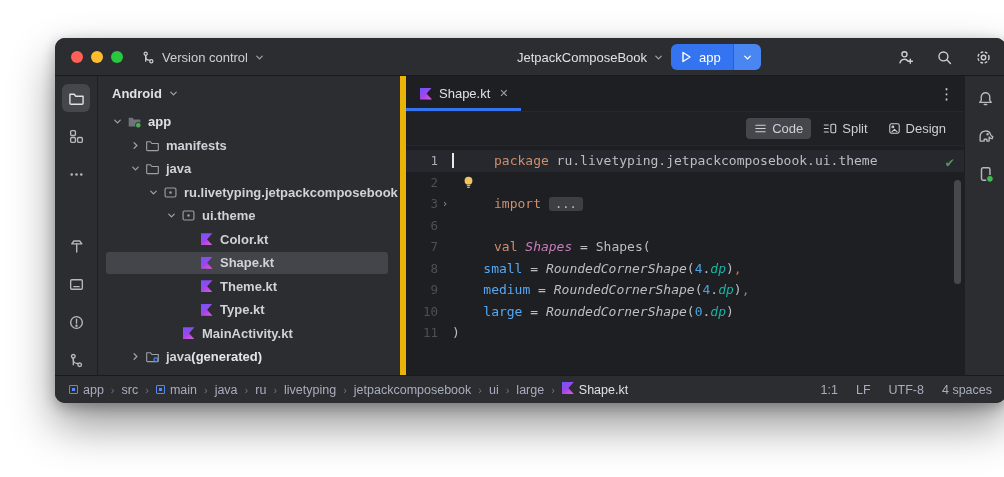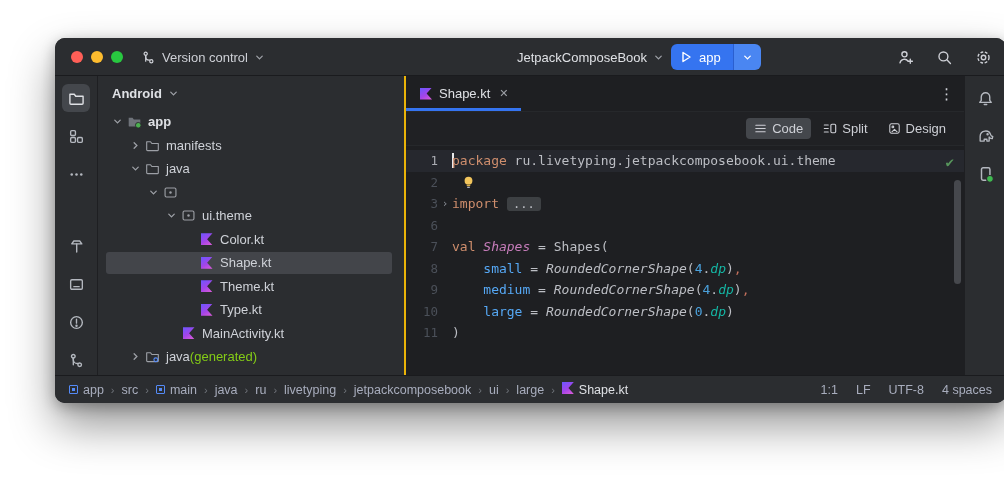--- a/index.html
+++ b/index.html
@@ -25,30 +25,30 @@
   .icon-btn { display:flex; align-items:center; justify-content:center; }
   
   .main { flex:1 1 auto; display:flex; min-height:0; }
   .stripe { background:#2B2D30; display:flex; flex-direction:column; align-items:center; padding-top:8px; gap:10px; flex:0 0 auto; }
   .stripe.left { width:43px; border-right:1px solid #1E1F22; }
   .stripe.right { width:42px; border-left:1px solid #1E1F22; }
   .stripe .sicon { width:28px; height:28px; display:flex; align-items:center; justify-content:center; border-radius:6px; }
   .stripe .sicon.active { background:#44474C; }
   .stripe .gap { height:24px; }
   
-  .ppanel { width:308px; background:#2B2D30; border-right:2px solid #eab308; flex:0 0 auto; overflow:hidden; display:flex; flex-direction:column; }
+  .ppanel { width:308px; background:#2B2D30; border-right:6px solid #eab308; flex:0 0 auto; overflow:hidden; display:flex; flex-direction:column; }
   .phead { height:34px; display:flex; align-items:center; gap:6px; padding-left:14px; color:#DFE1E5; font-weight:bold; font-size:13px; flex:0 0 auto; }
   .tree { position:relative; flex:1 1 auto; overflow:hidden; }
   .trow { height:23.5px; display:flex; align-items:center; font-size:13px; color:#CFD2D8; position:relative; white-space:nowrap; }
   .trow .sel { position:absolute; left:8px; right:12px; top:0.5px; bottom:0.5px; background:#43454A; border-radius:3px; }
-  .trow > * { position:relative; }
+  .trow > * { position:relative;font-weight:bold; }
   .trow .chev { width:18px; display:flex; justify-content:center; flex:0 0 auto; }
   .trow .ticon { width:17px; margin-right:5px; display:flex; justify-content:center; flex:0 0 auto; }
   .trow .lbl.bold { font-weight:bold; color:#DFE1E5; }
-  .trow .sfx { color:#84cc16; }
+  .trow .sfx { color:#e5e5e5; }
   .kicon { width:12px; height:12px; display:inline-block;
     background:linear-gradient(150deg,#6B57FF 0%,#A444E8 55%,#E05FD5 100%);
     clip-path:polygon(0 0,100% 0,55% 50%,100% 100%,0 100%); }
   .micon { width:9px; height:9px; display:inline-block; border:1.5px solid #548AF7; border-radius:1px; position:relative; }
   .micon::after{ content:""; position:absolute; left:2px; top:2px; width:3px; height:3px; background:#548AF7; }
   
   .edcol { flex:1 1 auto; display:flex; flex-direction:column; background:#1E1F22; min-width:0; }
   .tabbar { height:36px; display:flex; align-items:stretch; border-bottom:1px solid #26282B; flex:0 0 auto; position:relative; }
   .tab { display:flex; align-items:center; gap:7px; padding:0 12px 0 14px; color:#DFE1E5; font-size:13px; position:relative; }
   .tab.active::after { content:""; position:absolute; left:0; right:0; bottom:0; height:3px; background:#3574F0; }
@@ -62,21 +62,21 @@
   
   .codearea { flex:1 1 auto; position:relative; font-family:"DejaVu Sans Mono", monospace; font-size:13px; overflow:hidden; padding-top:4px; }
   .cline { height:21.5px; display:flex; align-items:center; white-space:pre; }
   .cline.current { background:#26282E; }
   .gutter { width:46px; flex:0 0 auto; display:flex; align-items:center; color:#4B5059; font-size:12.5px; }
   .gutter .lnum { width:32px; text-align:right; }
   .gutter .farr { width:14px; text-align:center; color:#8C9199; font-size:11px; }
   .cline.current .lnum { color:#A9ABB2; }
   .ccontent { display:flex; align-items:center; }
   .caret { display:inline-block; width:1.5px; height:15px; background:#E8E9EB; margin-right:-1.5px; }
-  .tk-kw{ color:#CF8E6D; } .tk-pl{ color:#BCBEC4; }
+  .tk-kw{ color:#CF8E6D;padding-left:42px; } .tk-pl{ color:#BCBEC4; }
   .tk-prop{ color:#C77DBB; font-style:italic; }
   .tk-arg{ color:#56A8F5;text-align:center; }
   .tk-fn{ color:#BCBEC4; font-style:italic; }
   .tk-num{ color:#4BA1DC; } .tk-ext{ color:#14b8a6; font-style:italic; }
   .tk-comma{ color:#C4705C; }
   .tk-fold{ background:#3D4043; color:#BCBEC4; border-radius:3px; padding:0 6px; margin-left:8px; font-size:12px; }
   .inspect { position:absolute; top:8px; right:10px; color:#57965C; font-size:14px; font-weight:bold; }
   .vscroll { position:absolute; right:3px; top:34px; width:7px; height:104px; background:#46484D; border-radius:4px; }
   .bulb { margin-left:10px; display:flex; }
   
@@ -274,20 +274,21 @@
               <svg width="11" height="11" viewBox="0 0 12 12" fill="none" stroke="#9DA0A6" stroke-width="1.4" stroke-linecap="round">
                 <path d="M3 4.5 L6 7.5 L9 4.5"></path>
               </svg>
             </span>
             <span class="ticon">
               <svg width="15" height="15" viewBox="0 0 16 16" fill="none" stroke="#9DA0A6" stroke-width="1.2">
                 <rect x="2.2" y="3.2" width="11.6" height="9.6" rx="1.5"></rect>
                 <circle cx="8" cy="8" r="1.3" fill="#9DA0A6" stroke="none"></circle>
               </svg>
             </span>
+            <span class="lbl">ru.livetyping.jetpackcomposebook</span>
           </div>
           <div class="trow">
             <span style="width:64px;flex:0 0 auto"></span>
             <span class="chev">
               <svg width="11" height="11" viewBox="0 0 12 12" fill="none" stroke="#9DA0A6" stroke-width="1.4" stroke-linecap="round">
                 <path d="M3 4.5 L6 7.5 L9 4.5"></path>
               </svg>
             </span>
             <span class="ticon">
               <svg width="15" height="15" viewBox="0 0 16 16" fill="none" stroke="#9DA0A6" stroke-width="1.2">

